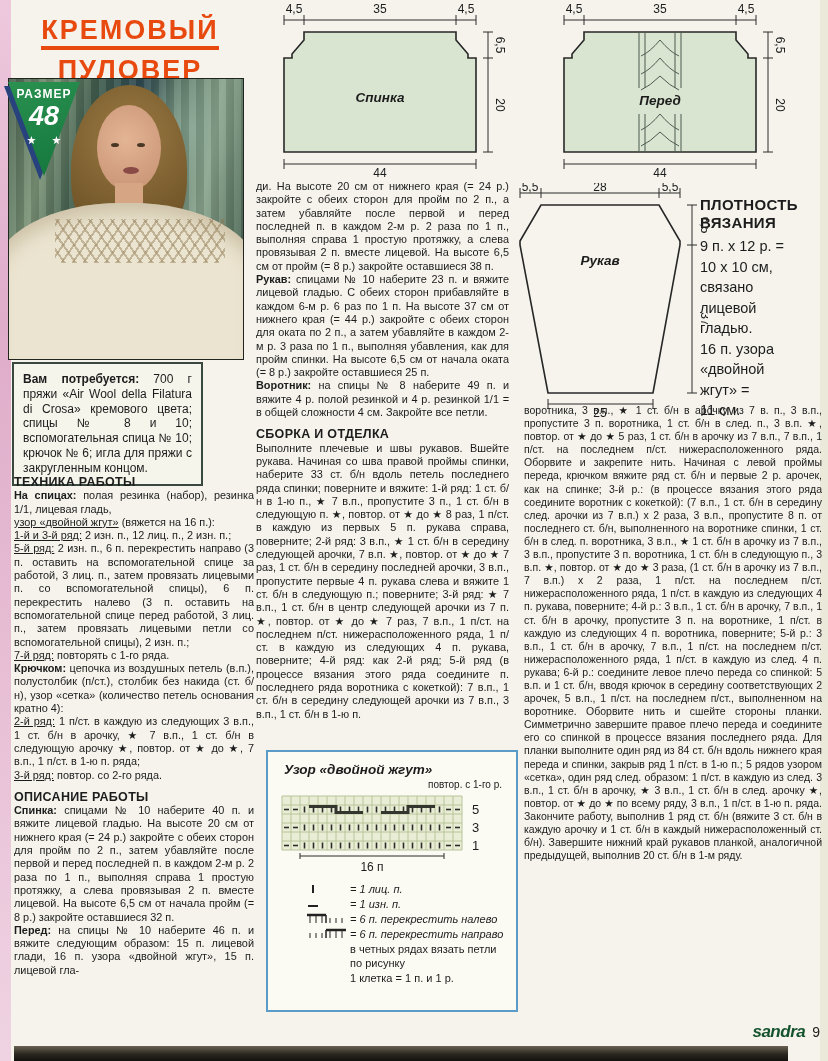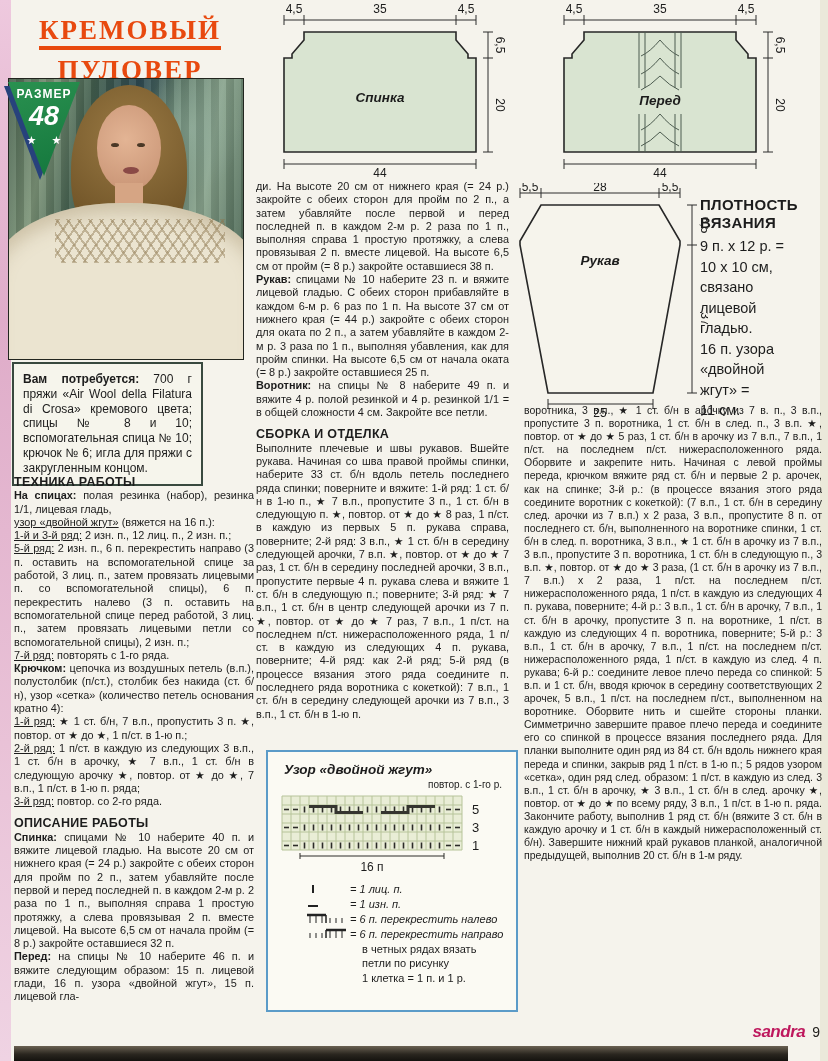--- a/index.html
+++ b/index.html
@@ -7,21 +7,21 @@
         font-family:"Liberation Sans",sans-serif;color:#1c1c1c;}
   .edge-left{position:absolute;left:0;top:0;width:11px;height:1061px;
         background:linear-gradient(180deg,#eec9de 0%,#dfacc9 30%,#e9c2d7 70%,#efd3e3 100%);}
   .edge-right{position:absolute;right:0;top:0;width:8px;height:1061px;background:#ebe9da;}
   .bottom-band{position:absolute;left:14px;top:1046px;width:774px;height:15px;
         background:linear-gradient(180deg,#6a6152,#2a261f 55%,#14120e);}
 
   
   .headline{position:absolute;left:16px;top:16px;width:228px;text-align:center;line-height:1.05;}
   .headline span{display:inline-block;font-weight:bold;font-size:27px;letter-spacing:2px;
-        color:#e8490f;border-bottom:4px solid #e8490f;padding-bottom:2px;margin-bottom:6px;font-family:Liberation Serif, serif;}
+        color:#e8490f;border-bottom:4px solid #e8490f;padding-bottom:2px;margin-bottom:6px;}
 
   
   .photo{position:absolute;left:8px;top:78px;width:234px;height:280px;border:1px solid #22251f;
         background:
           radial-gradient(ellipse 70px 90px at 78% 18%,rgba(140,170,150,.75),transparent 70%),
           linear-gradient(100deg,#49624f 0%,#7d9579 16%,#44604f 30%,#2e4a52 46%,#5d7a6a 60%,#8aa58e 76%,#35503f 100%);
         overflow:hidden;}
   .photo::before{content:"";position:absolute;inset:0;
         background:repeating-linear-gradient(90deg,rgba(255,255,255,.07) 0 7px,rgba(0,0,0,.10) 7px 15px);}
   .p-hair{position:absolute;left:62px;top:6px;width:116px;height:170px;border-radius:50% 50% 45% 45%;
@@ -82,24 +82,24 @@
 
   
   .chartbox{position:absolute;left:266px;top:750px;width:252px;height:262px;box-sizing:border-box;
         border:2px solid #5b9bc8;background:#fbfaf3;padding:8px 10px;}
   .chartbox .cb-title{font-weight:bold;font-style:italic;font-size:13.5px;margin:2px 0 2px 6px;}
   .chartbox .cb-note{font-size:10px;text-align:right;margin:0 4px 2px 0;}
   .legend{font-size:11px;line-height:14px;margin-left:28px;margin-top:2px;}
   .legend .lrow{display:flex;align-items:center;margin-bottom:1px;}
   .legend .lsym{width:44px;flex:0 0 44px;display:flex;justify-content:flex-start;align-items:center;}
   .legend .ltxt{font-style:italic;}
-  .legend .plain{font-style:normal;margin-left:12px;}
+  .legend .plain{font-style:normal;}
 
   .footer{position:absolute;left:724px;top:1022px;width:96px;text-align:right;white-space:nowrap;}
-  .footer .brand{font-weight:bold;font-style:italic;font-size:17px;color:#be185d;letter-spacing:-.5px;margin-top:46px;}
+  .footer .brand{font-weight:bold;font-style:italic;font-size:17px;color:#14532d;letter-spacing:-.5px;margin-top:46px;}
   .footer .pnum{font-size:14px;color:#23211e;margin-left:7px;}
 </style>
 </head>
 <body>
 
 <div class="page">
   <div class="edge-left"></div>
   <div class="edge-right"></div>
 
   <div class="headline">
@@ -230,21 +230,20 @@
   </div>
 
   <div class="col col-left">
     <p class="sect-h">ТЕХНИКА РАБОТЫ</p>
     <p><span class="lead-b">На спицах:</span><span> полая резинка (набор), резинка 1/1, лицевая гладь,</span></p>
     <p><span class="lead-u">узор «двойной жгут»</span><span> (вяжется на 16 п.):</span></p>
     <p><span class="lead-u">1-й и 3-й ряд:</span><span> 2 изн. п., 12 лиц. п., 2 изн. п.;</span></p>
     <p><span class="lead-u">5-й ряд:</span><span> 2 изн. п., 6 п. перекрестить направо (3 п. оставить на вспомогательной спице за работой, 3 лиц. п., затем провязать лицевыми п. со вспомогательной спицы), 6 п. перекрестить налево (3 п. оставить на вспомогательной спице перед работой, 3 лиц. п., затем провязать лицевыми петли со вспомогательной спицы), 2 изн. п.;</span></p>
     <p><span class="lead-u">7-й ряд:</span><span> повторять с 1-го ряда.</span></p>
     <p><span class="lead-b">Крючком:</span><span> цепочка из воздушных петель (в.п.), полустолбик (п/ст.), столбик без накида (ст. б/н), узор «сетка» (количество петель основания кратно 4):</span></p>
-    <p><span class="lead-u">1-й ряд:</span><span> ★ 1 ст. б/н, 7 в.п., пропустить 3 п. ★, повтор. от ★ до ★, 1 п/ст. в 1-ю п.;</span></p>
     <p><span class="lead-u">2-й ряд:</span><span> 1 п/ст. в каждую из следующих 3 в.п., 1 ст. б/н в арочку, ★ 7 в.п., 1 ст. б/н в следующую арочку ★, повтор. от ★ до ★, 7 в.п., 1 п/ст. в 1-ю п. ряда;</span></p>
     <p><span class="lead-u">3-й ряд:</span><span> повтор. со 2-го ряда.</span></p>
     <p class="sect-h gap-above">ОПИСАНИЕ РАБОТЫ</p>
     <p><span class="lead-b">Спинка:</span><span> спицами № 10 наберите 40 п. и вяжите лицевой гладью. На высоте 20 см от нижнего края (= 24 р.) закройте с обеих сторон для пройм по 2 п., затем убавляйте после первой и перед последней п. в каждом 2-м р. 2 раза по 1 п., выполняя справа 1 простую протяжку, а слева провязывая 2 п. вместе лицевой. На высоте 6,5 см от начала пройм (= 8 р.) закройте оставшиеся 32 п.</span></p>
     <p><span class="lead-b">Перед:</span><span> на спицы № 10 наберите 46 п. и вяжите следующим образом: 15 п. лицевой глади, 16 п. узора «двойной жгут», 15 п. лицевой гла-</span></p>
   </div>
 
   <div class="col col-mid">
     <p><span>ди. На высоте 20 см от нижнего края (= 24 р.) закройте с обеих сторон для пройм по 2 п., а затем убавляйте после первой и перед последней п. в каждом 2-м р. 2 раза по 1 п., выполняя справа 1 простую протяжку, а слева провязывая 2 п. вместе лицевой. На высоте 6,5 см от пройм (= 8 р.) закройте оставшиеся 38 п.</span></p>
     <p><span class="lead-b">Рукав:</span><span> спицами № 10 наберите 23 п. и вяжите лицевой гладью. С обеих сторон прибавляйте в каждом 6-м р. 6 раз по 1 п. На высоте 37 см от нижнего края (= 44 р.) закройте с обеих сторон для оката по 2 п., а затем убавляйте в каждом 2-м р. 3 раза по 1 п., выполняя убавления, как для пройм спинки. На высоте 6,5 см от начала оката (= 8 р.) закройте оставшиеся 25 п.</span></p>

